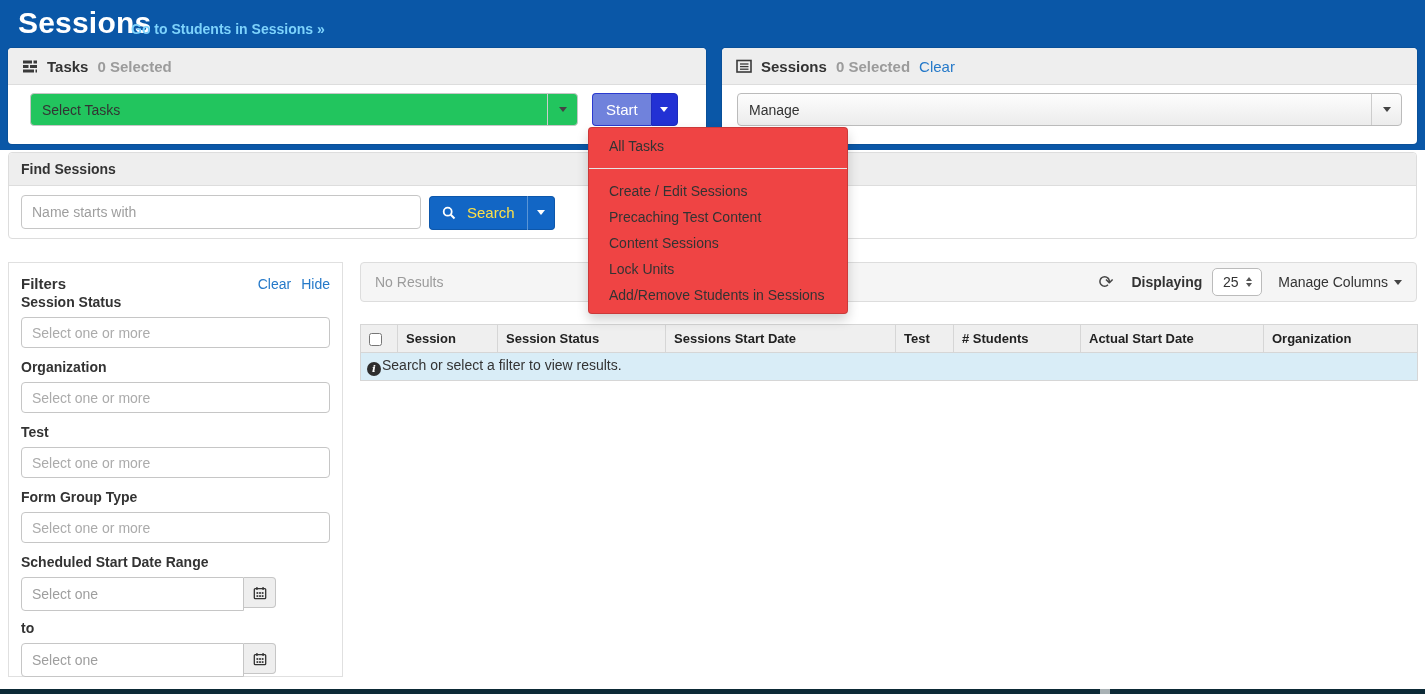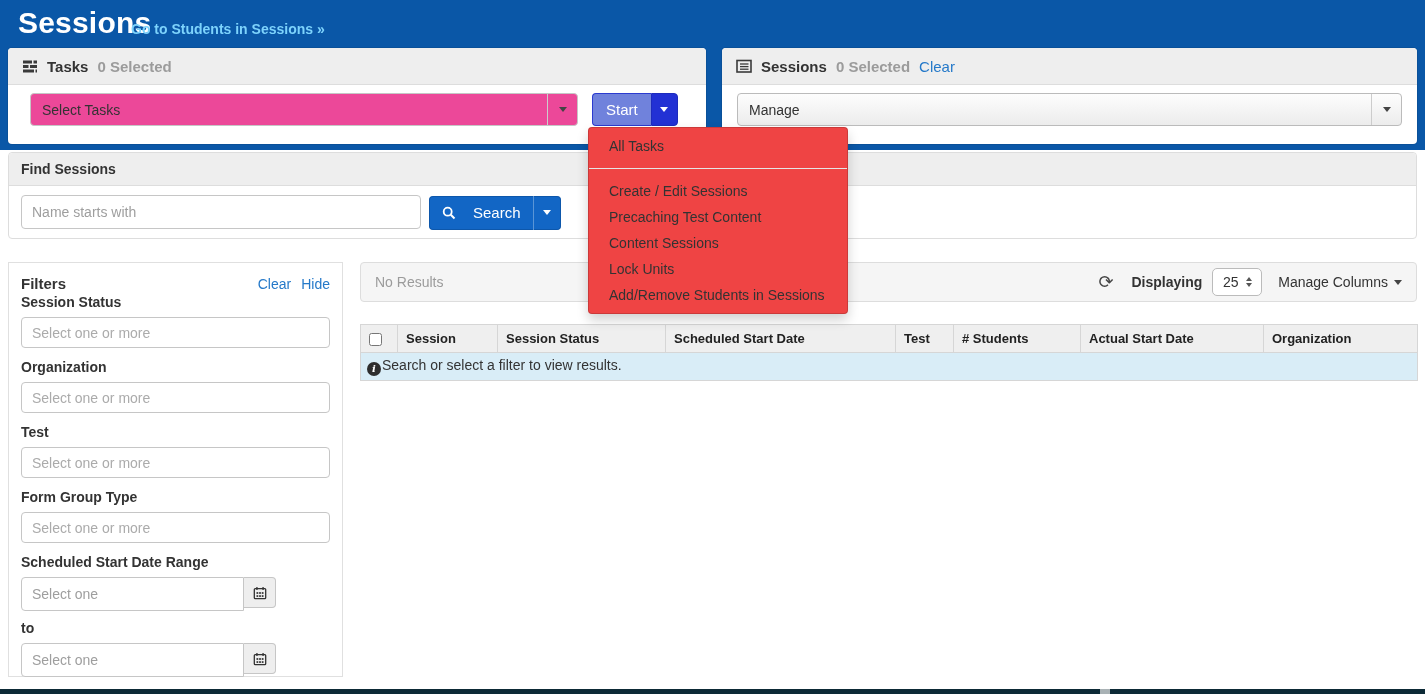--- a/index.html
+++ b/index.html
@@ -20,21 +20,21 @@
   .card-tasks { left:8px; top:48px; width:698px; height:96px; }
   .card-sessions { left:722px; top:48px; width:695px; height:96px; }
   .card-header { height:37px; background:#eee; border-bottom:1px solid #ddd; border-radius:4px 4px 0 0;
                  display:flex; align-items:center; gap:9px; padding:0 14px; }
   .card-title { font-size:15px; font-weight:bold; color:#333; }
   .muted { font-size:15px; font-weight:bold; color:#9b9b9b; }
   .link { color:#2579c9; text-decoration:none; cursor:pointer; }
   .card-header .link { font-size:15px; }
   .card-body { display:flex; align-items:flex-start; padding:8px 15px 0 22px; gap:14px; }
 
-  .combobox { height:33px; border:1px solid #c6c6c6; border-radius:4px; background:#ec4899;
+  .combobox { height:33px; border:1px solid #c6c6c6; border-radius:4px; background:#22c55e;
               display:flex; align-items:stretch; cursor:pointer; }
   .combobox-text { flex:1; display:flex; align-items:center; padding-left:11px; color:#333; font-size:14px; }
   .combobox-caretbox { width:30px; border-left:1px solid #ccc; display:flex; align-items:center; justify-content:center; }
   .caret { width:0; height:0; border-left:4px solid transparent; border-right:4px solid transparent; border-top:5px solid #444; }
   .caret-white { border-top-color:#fff; }
   .cb-tasks { width:548px; }
   .cb-manage { flex:1; background:linear-gradient(#fdfdfd,#ececec); border-color:#bbb; }
   .card-sessions .card-body { padding:8px 15px 0 15px; }
 
   .split-btn { display:flex; height:33px; }
@@ -53,21 +53,21 @@
   
   .find-panel { position:absolute; left:8px; top:152px; width:1409px; height:87px; background:#fff;
                 border:1px solid #ddd; border-radius:4px; }
   .find-header { height:33px; background:#eee; border-bottom:1px solid #ddd; border-radius:4px 4px 0 0;
                  display:flex; align-items:center; padding:0 12px; font-size:14px; font-weight:bold; }
   .find-body { display:flex; align-items:center; padding:9px 0 0 12px; gap:4px; }
   .text-input { height:34px; border:1px solid #c6c6c6; border-radius:4px; padding:0 10px; font-size:14px;
                 font-family:inherit; color:#333; outline:none; }
   .text-input::placeholder { color:#9e9e9e; opacity:1; }
   .find-input { width:400px; }
-  .btn-search { display:flex; align-items:center; gap:17px; background:#1266c5; color:#ffffff; font-size:15px;
+  .btn-search { display:flex; align-items:center; gap:11px; background:#1266c5; color:#fde047; font-size:15px;
                 border:1px solid #0d57ab; border-right:none; border-radius:4px 0 0 4px; padding:0 12px; height:34px;
                 cursor:pointer; font-family:inherit; }
   .btn-search-caret { width:28px; height:34px; background:#1266c5; border:1px solid #0d57ab; border-left:1px solid #5a95d6;
                       border-radius:0 4px 4px 0; display:flex; align-items:center; justify-content:center; cursor:pointer; }
 
   
   .filters-panel { position:absolute; left:8px; top:262px; width:335px; height:415px; background:#fff;
                    border:1px solid #e0e0e0; padding:12px; }
   .filters-top { display:flex; align-items:baseline; }
   .filters-title { font-size:15px; font-weight:bold; }
@@ -296,21 +296,21 @@
       <col style="width:58px">
         <col style="width:127px">
         <col style="width:183px">
         <col style="width:154px">
     </colgroup>
     <tbody>
         <tr>
       <th class="th-check"><input type="checkbox" style=""></th>
       <th>Session</th>
       <th>Session Status</th>
-      <th>Scheduled Start Date</th>
+      <th>Sessions Start Date</th>
       <th>Test</th>
       <th># Students</th>
       <th>Actual Start Date</th>
       <th>Organization</th>
     </tr>
     <tr class="info-row">
       <td colspan="8">
         <span class="info-icon">i</span><span>Search or select a filter to view results.</span>
       </td>
     </tr>

